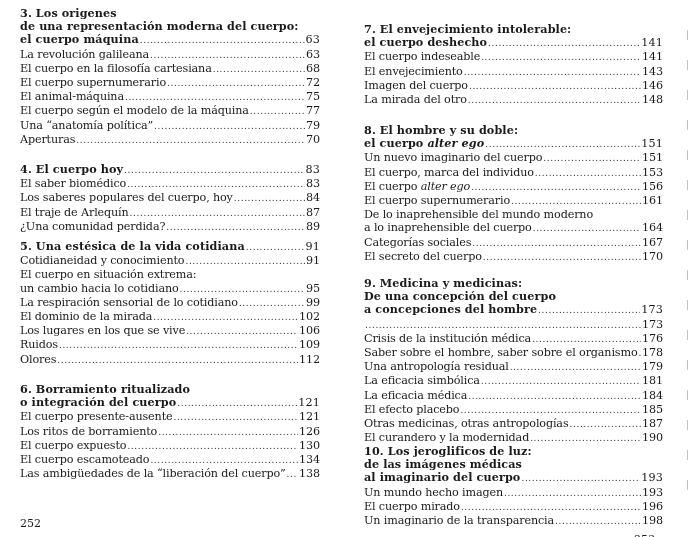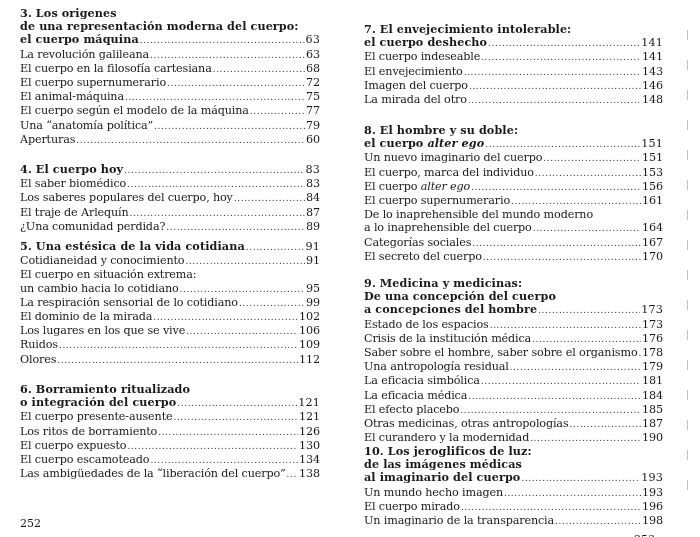--- a/index.html
+++ b/index.html
@@ -66,21 +66,21 @@
         <span class="p">77</span>
       </div>
       <div class="row">
         <span class="t"><span>Una “anatomía política”</span></span>
         <span class="dots"></span>
         <span class="p">79</span>
       </div>
       <div class="row">
         <span class="t"><span>Aperturas</span></span>
         <span class="dots"></span>
-        <span class="p">60</span>
+        <span class="p">70</span>
       </div>
     </div>
   <div class="section" id="L1" style="top:163px">
       <div class="row bold">
         <span class="t"><span>4. El cuerpo hoy</span></span>
         <span class="dots"></span>
         <span class="p">83</span>
       </div>
       <div class="row">
         <span class="t"><span>El saber biomédico</span></span>
@@ -261,21 +261,20 @@
     </div>
   <div class="section" id="R2" style="top:261px">
       <div class="head">9. Medicina y medicinas:</div>
       <div class="head">De una concepción del cuerpo</div>
       <div class="row bold">
         <span class="t"><span>a concepciones del hombre</span></span>
         <span class="dots"></span>
         <span class="p">173</span>
       </div>
       <div class="row">
-        <span class="t"><span>Estado de los espacios</span></span>
         <span class="dots"></span>
         <span class="p">173</span>
       </div>
       <div class="row">
         <span class="t"><span>Crisis de la institución médica</span></span>
         <span class="dots"></span>
         <span class="p">176</span>
       </div>
       <div class="row">
         <span class="t"><span>Saber sobre el hombre, saber sobre el organismo</span></span>

